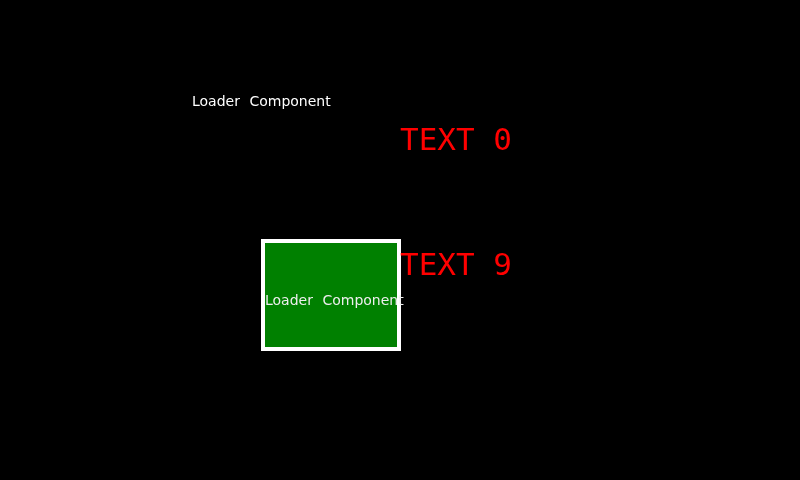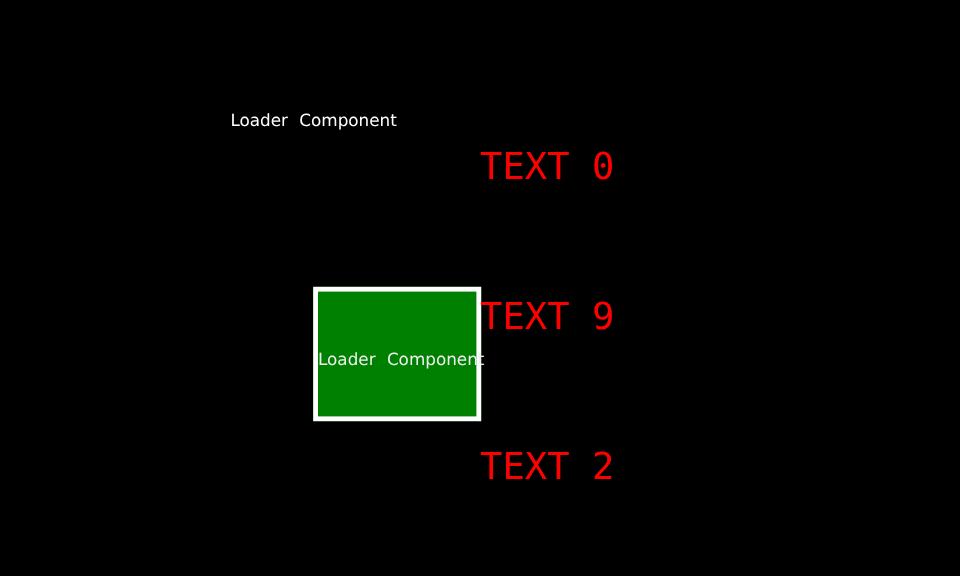--- a/index.html
+++ b/index.html
@@ -65,21 +65,20 @@
 
   <div class="floating-label">Loader Component</div>
 
   <div class="loader-box">
     <span class="loader-box-label">Loader Component</span>
   </div>
 
   <div class="text-list">
     <div class="text-item red">TEXT 0</div>
     <div class="text-item red">TEXT 9</div>
-    <div class="text-item red">TEXT 2</div>
     
     
     
     
     
     
     
   </div>
 
 </div>

